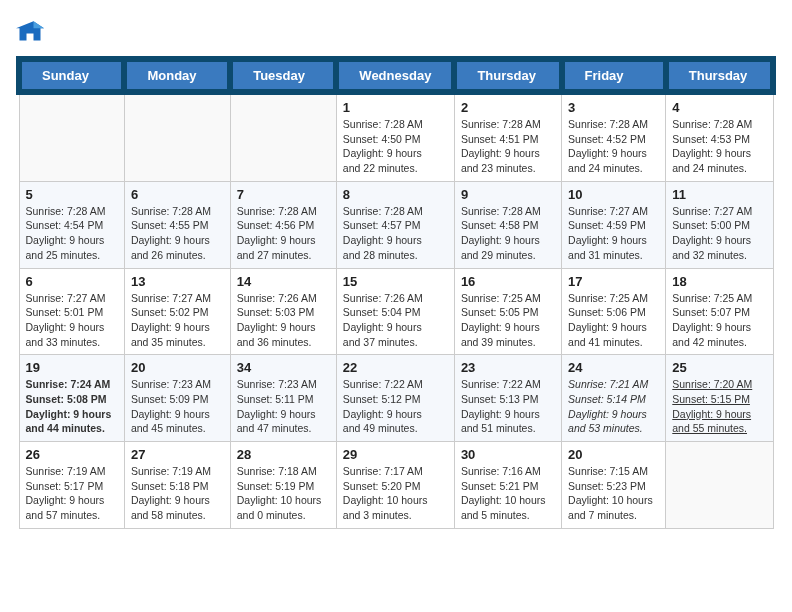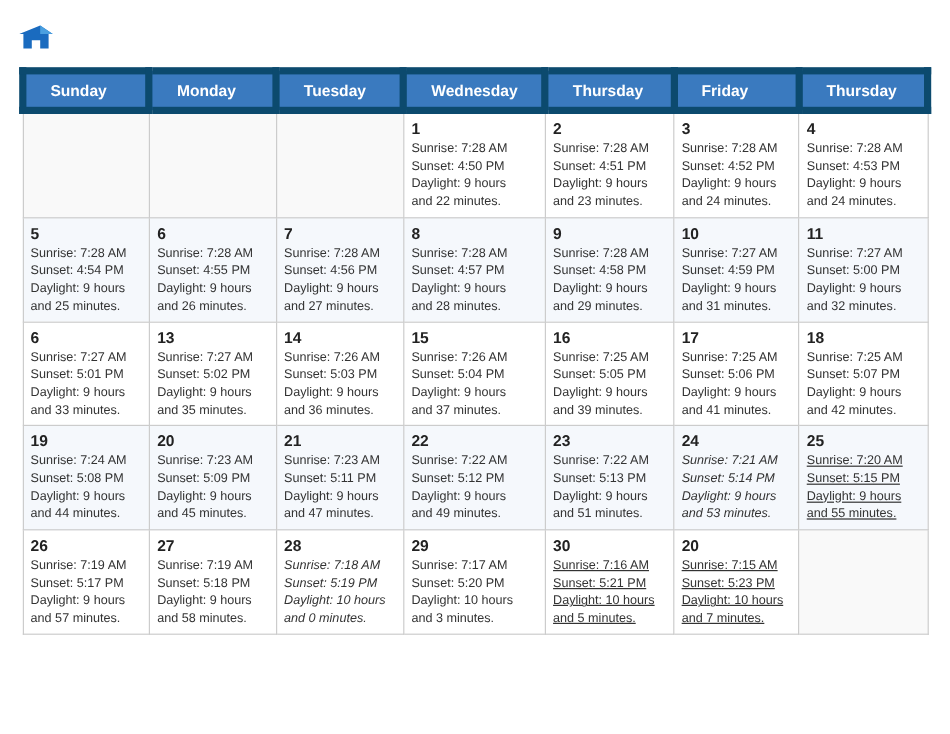--- a/index.html
+++ b/index.html
@@ -251,34 +251,34 @@
           <div class="day-number">18</div>
           <div class="day-info" style="white-space: pre-line;">Sunrise: 7:25 AM
 Sunset: 5:07 PM
 Daylight: 9 hours
 and 42 minutes.</div>
         </td>
       </tr>
       <tr>
         <td>
           <div class="day-number">19</div>
-          <div class="day-info" style="white-space: pre-line;">Sunrise: 7:24 AM
+          <div class="day-info" style="white-space: pre-line; font-weight: bold;">Sunrise: 7:24 AM
 Sunset: 5:08 PM
 Daylight: 9 hours
 and 44 minutes.</div>
         </td>
         <td>
           <div class="day-number">20</div>
           <div class="day-info" style="white-space: pre-line;">Sunrise: 7:23 AM
 Sunset: 5:09 PM
 Daylight: 9 hours
 and 45 minutes.</div>
         </td>
         <td>
-          <div class="day-number">21</div>
+          <div class="day-number">34</div>
           <div class="day-info" style="white-space: pre-line;">Sunrise: 7:23 AM
 Sunset: 5:11 PM
 Daylight: 9 hours
 and 47 minutes.</div>
         </td>
         <td>
           <div class="day-number">22</div>
           <div class="day-info" style="white-space: pre-line;">Sunrise: 7:22 AM
 Sunset: 5:12 PM
 Daylight: 9 hours
@@ -316,42 +316,42 @@
         </td>
         <td>
           <div class="day-number">27</div>
           <div class="day-info" style="white-space: pre-line;">Sunrise: 7:19 AM
 Sunset: 5:18 PM
 Daylight: 9 hours
 and 58 minutes.</div>
         </td>
         <td>
           <div class="day-number">28</div>
-          <div class="day-info" style="white-space: pre-line; font-style: italic;">Sunrise: 7:18 AM
+          <div class="day-info" style="white-space: pre-line;">Sunrise: 7:18 AM
 Sunset: 5:19 PM
 Daylight: 10 hours
 and 0 minutes.</div>
         </td>
         <td>
           <div class="day-number">29</div>
           <div class="day-info" style="white-space: pre-line;">Sunrise: 7:17 AM
 Sunset: 5:20 PM
 Daylight: 10 hours
 and 3 minutes.</div>
         </td>
         <td>
           <div class="day-number">30</div>
-          <div class="day-info" style="white-space: pre-line; text-decoration: underline;">Sunrise: 7:16 AM
+          <div class="day-info" style="white-space: pre-line;">Sunrise: 7:16 AM
 Sunset: 5:21 PM
 Daylight: 10 hours
 and 5 minutes.</div>
         </td>
         <td>
           <div class="day-number">20</div>
-          <div class="day-info" style="white-space: pre-line; text-decoration: underline;">Sunrise: 7:15 AM
+          <div class="day-info" style="white-space: pre-line;">Sunrise: 7:15 AM
 Sunset: 5:23 PM
 Daylight: 10 hours
 and 7 minutes.</div>
         </td>
         <td class="empty-cell"></td>
       </tr>
     </tbody>
 </table>
 
 </body></html>

